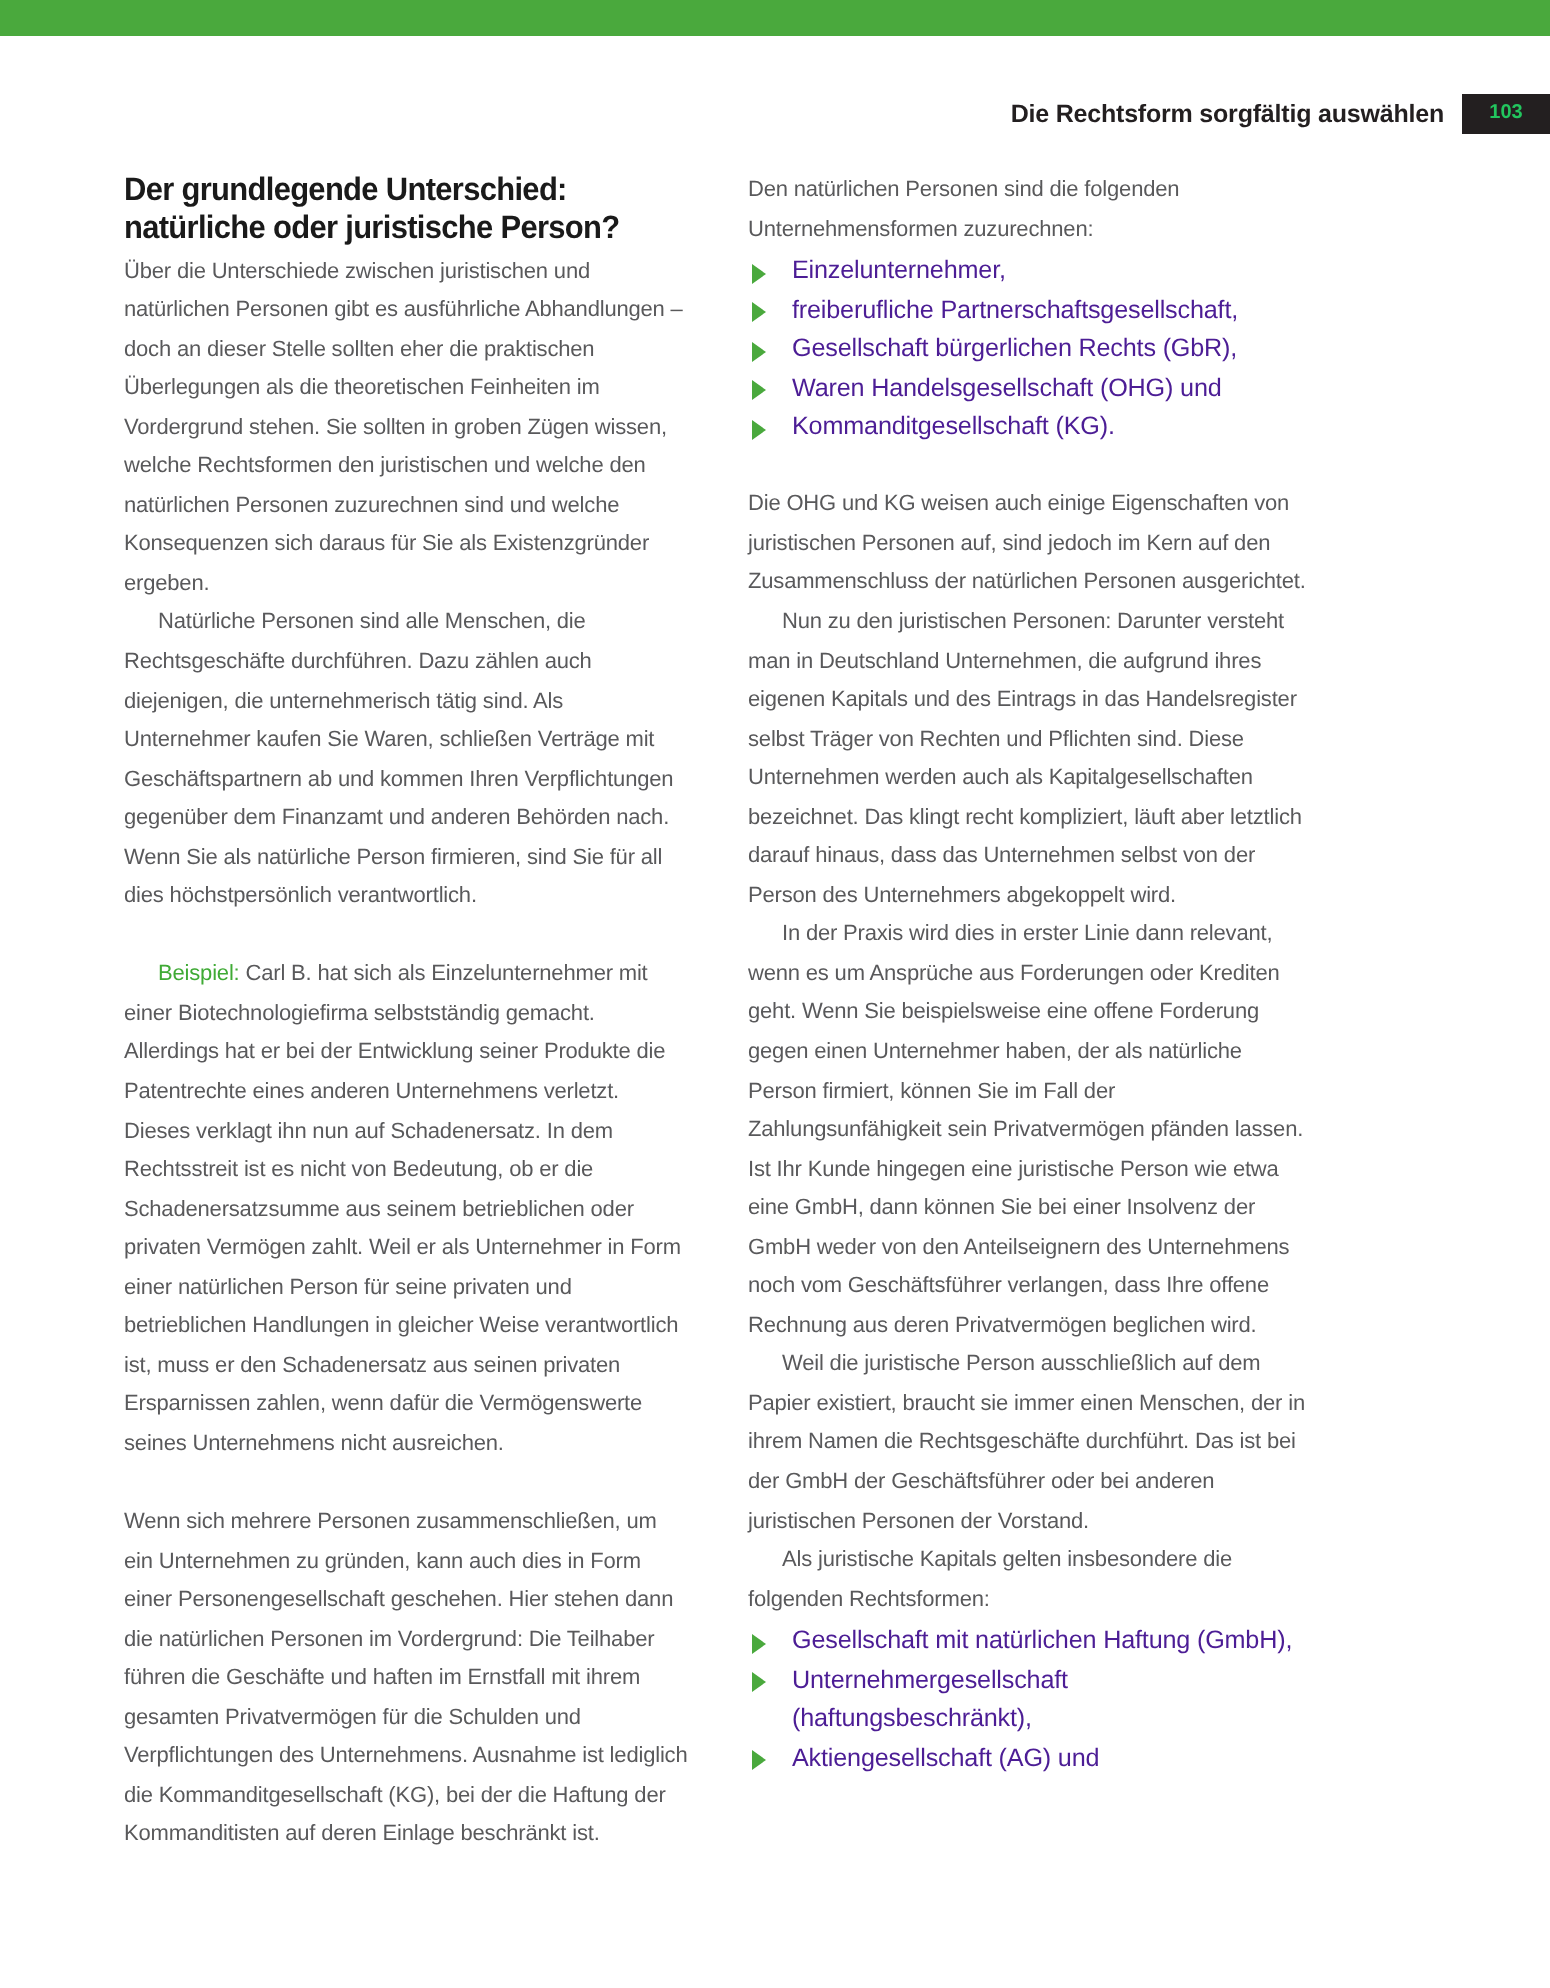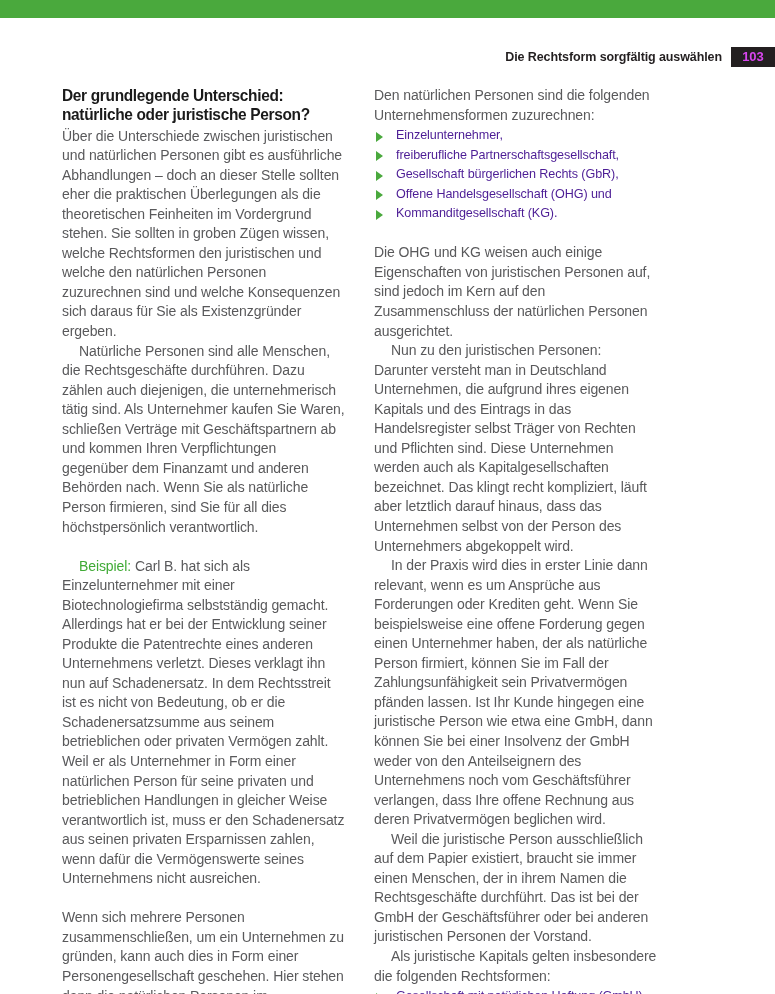--- a/index.html
+++ b/index.html
@@ -40,22 +40,22 @@
   .running-head-text {
     font-size: 12.5px;
     font-weight: bold;
     color: #231f20;
     letter-spacing: -0.1px;
     padding-right: 9px;
     white-space: nowrap;
   }
   .page-number-badge {
     background: #231f20;
-    color: #d946ef;
-    font-size: 13px;
+    color: #22c55e;
+    font-size: 10px;
     font-weight: bold;
     line-height: 20px;
     height: 20px;
     padding: 0 9px 0 9px;
     min-width: 26px;
     text-align: center;
     box-sizing: content-box;
   }
 
   
@@ -80,21 +80,21 @@
     color: #1a1a1a;
     margin: 0 0 3px 0;
     letter-spacing: -0.35px;
     transform: scaleX(0.955);
     transform-origin: left top;
   }
   .article-title .l2 { display: block; }
 
   
   p.body-text {
-    font-size: 14px;
+    font-size: 11px;
     line-height: 19.55px;
     color: #59595b;
     margin: 0;
     text-align: left;
     letter-spacing: -0.09px;
   }
   p.body-text.indent { text-indent: 17px; }
   p.body-text.gap-before { margin-top: 19.5px; }
 
   .example-label {
@@ -157,21 +157,21 @@
   </div>
 
   <div class="column">
 
     <p class="body-text">Den natürlichen Personen sind die folgenden Unternehmensformen zuzurechnen:</p>
 
     <ul class="bullet-list">
       <li><span class="tri"></span><span>Einzelunternehmer,</span></li>
       <li><span class="tri"></span><span>freiberufliche Partnerschaftsgesellschaft,</span></li>
       <li><span class="tri"></span><span>Gesellschaft bürgerlichen Rechts (GbR),</span></li>
-      <li><span class="tri"></span><span>Offene Handelsgesellschaft (OHG) und</span></li>
+      <li><span class="tri"></span><span>Waren Handelsgesellschaft (OHG) und</span></li>
       <li><span class="tri"></span><span>Kommanditgesellschaft (KG).</span></li>
     </ul>
 
     <p class="body-text gap-before">Die OHG und KG weisen auch einige Eigenschaften von juristischen Personen auf, sind jedoch im Kern auf den Zusammenschluss der natürlichen Personen ausgerichtet.</p>
 
     <p class="body-text indent">Nun zu den juristischen Personen: Darunter versteht man in Deutschland Unternehmen, die aufgrund ihres eigenen Kapitals und des Eintrags in das Handelsregister selbst Träger von Rechten und Pflichten sind. Diese Unternehmen werden auch als Kapitalgesellschaften bezeichnet. Das klingt recht kompliziert, läuft aber letztlich darauf hinaus, dass das Unternehmen selbst von der Person des Unternehmers abgekoppelt wird.</p>
 
     <p class="body-text indent">In der Praxis wird dies in erster Linie dann relevant, wenn es um Ansprüche aus Forderungen oder Krediten geht. Wenn Sie beispielsweise eine offene Forderung gegen einen Unternehmer haben, der als natürliche Person firmiert, können Sie im Fall der Zahlungsunfähigkeit sein Privatvermögen pfänden lassen. Ist Ihr Kunde hingegen eine juristische Person wie etwa eine GmbH, dann können Sie bei einer Insolvenz der GmbH weder von den Anteilseignern des Unternehmens noch vom Geschäftsführer verlangen, dass Ihre offene Rechnung aus deren Privatvermögen beglichen wird.</p>
 
     <p class="body-text indent">Weil die juristische Person ausschließlich auf dem Papier existiert, braucht sie immer einen Menschen, der in ihrem Namen die Rechtsgeschäfte durchführt. Das ist bei der GmbH der Geschäftsführer oder bei anderen juristischen Personen der Vorstand.</p>

